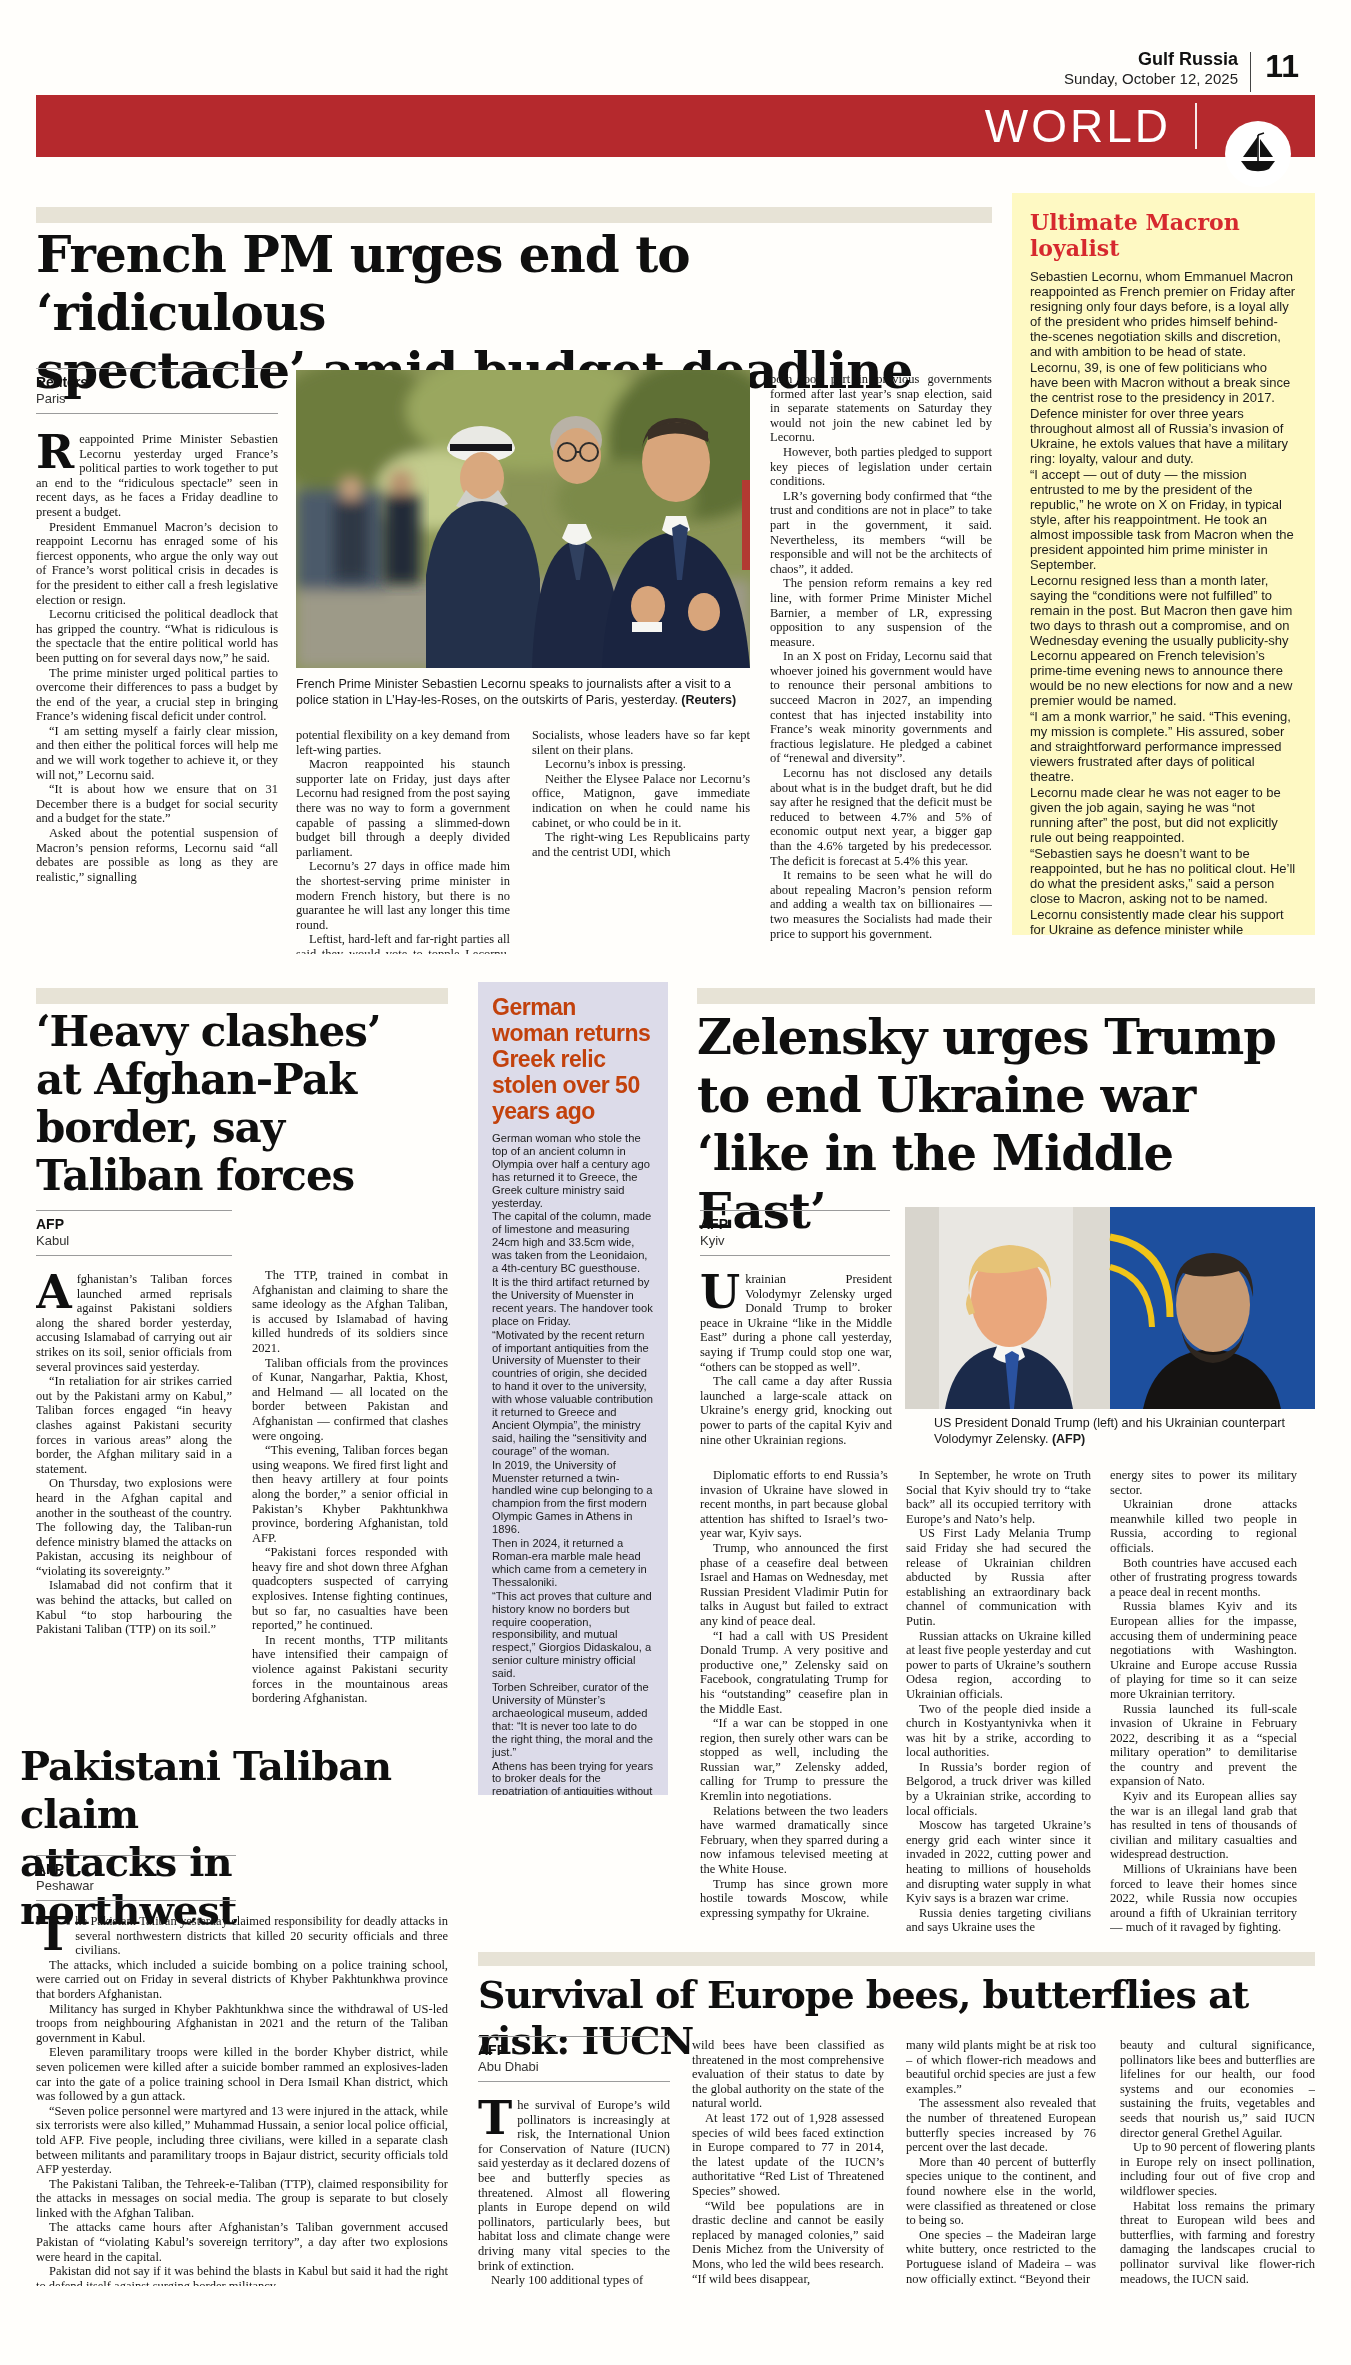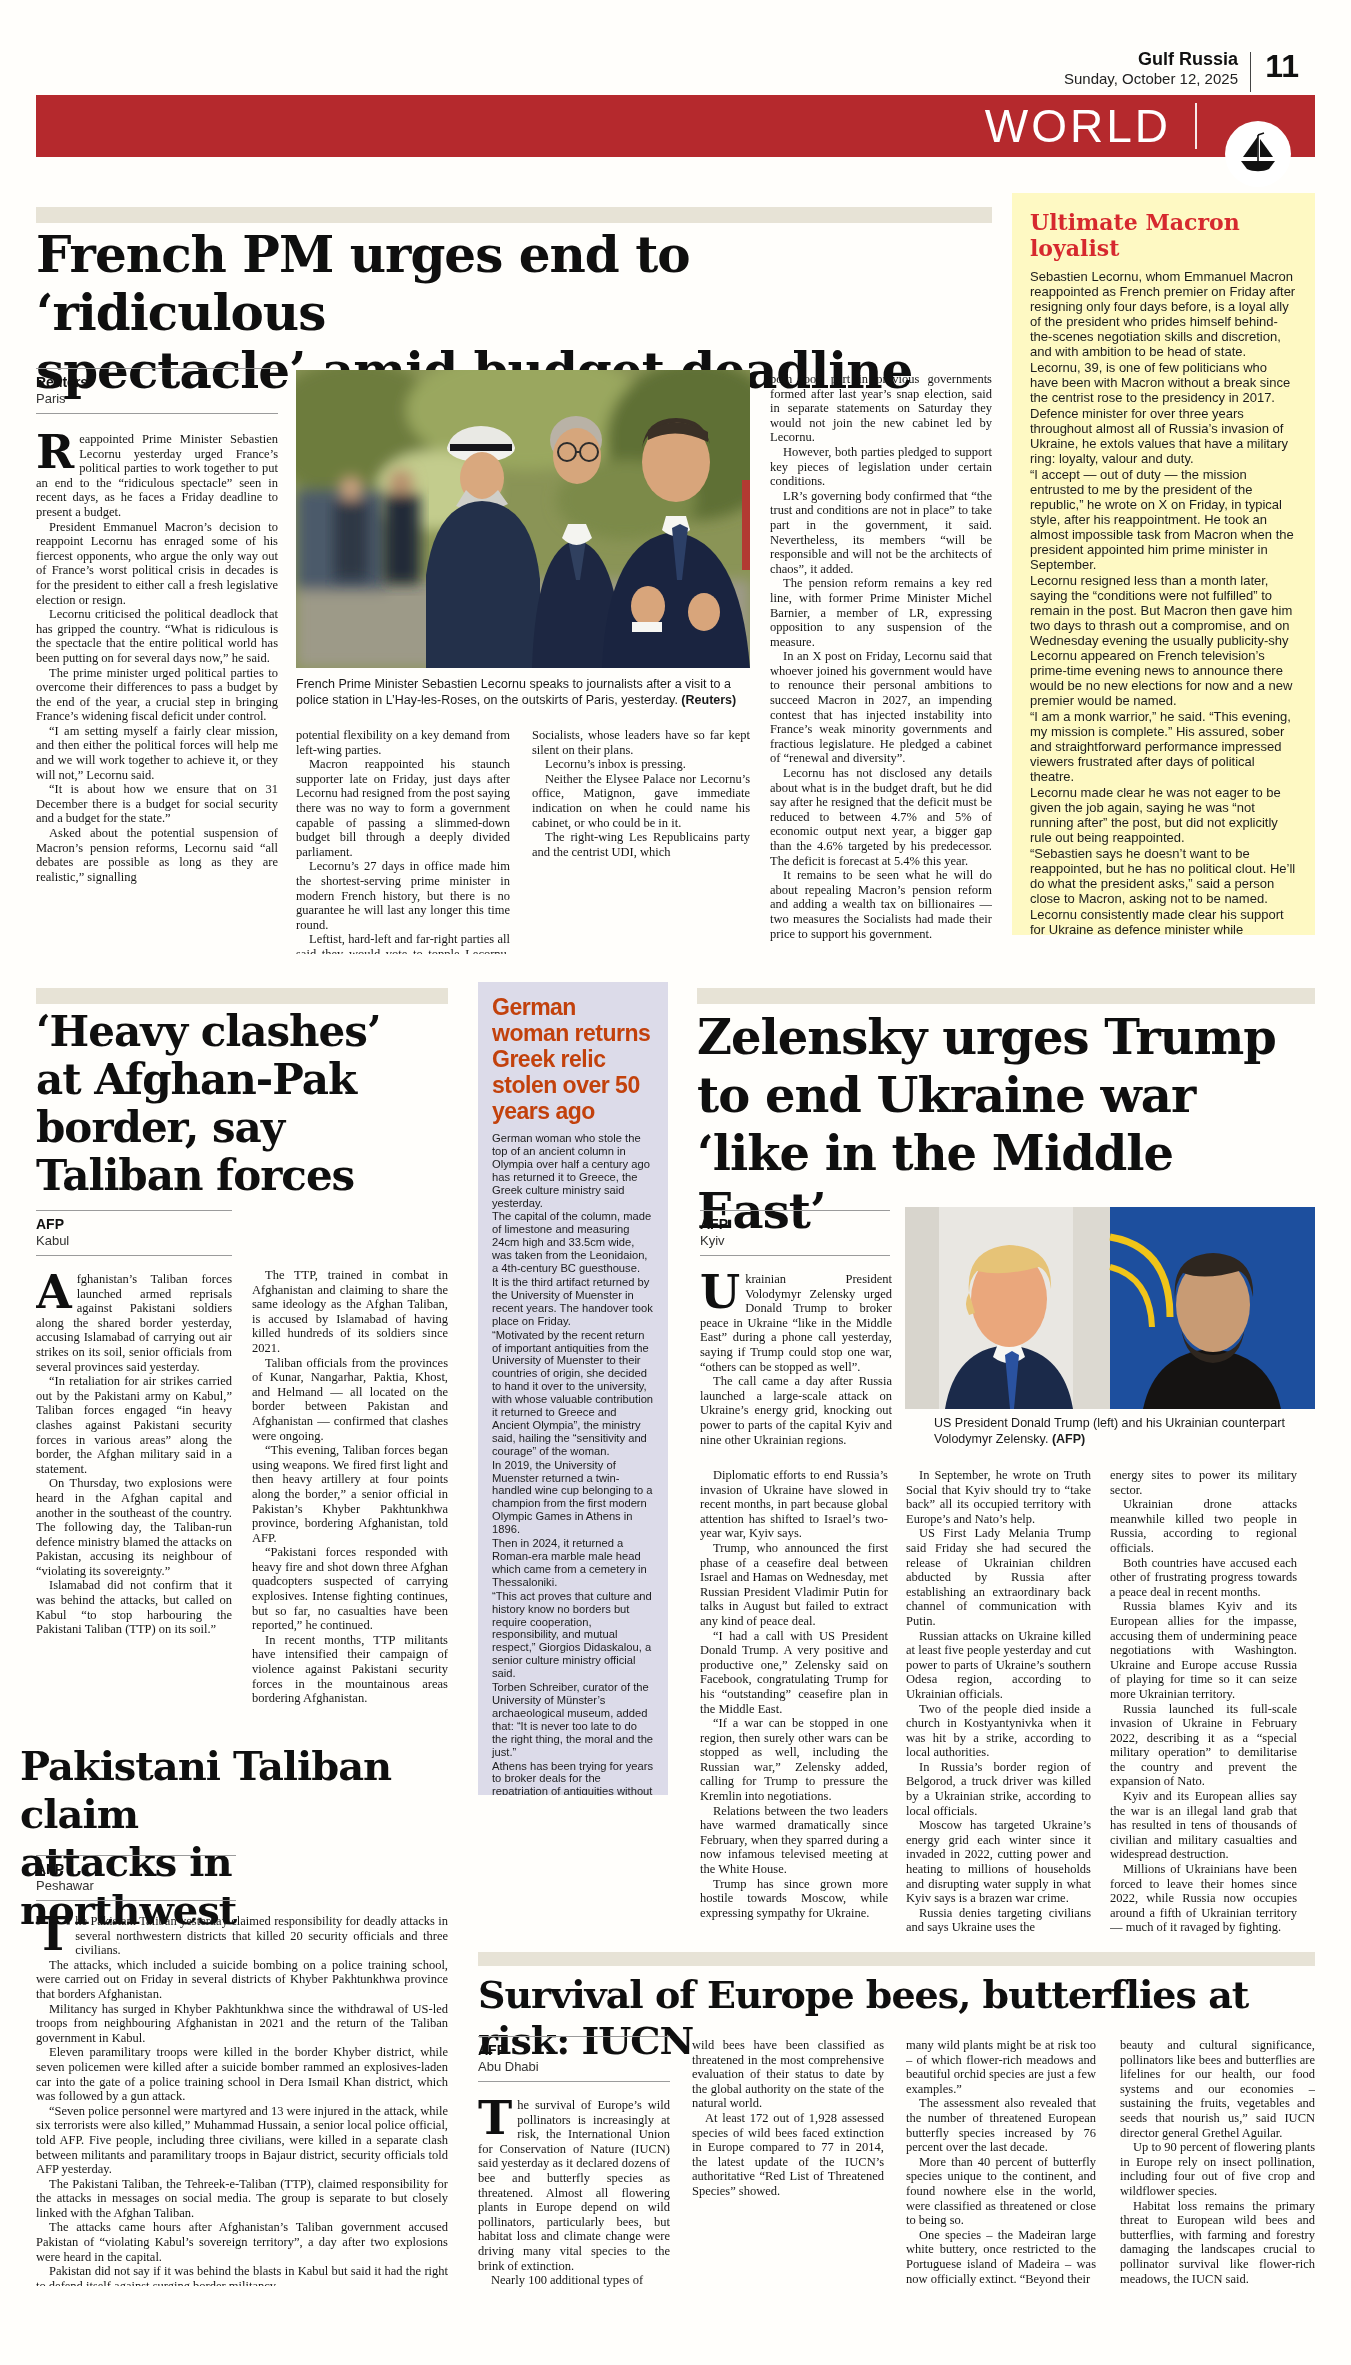--- a/index.html
+++ b/index.html
@@ -301,20 +301,21 @@
     <span class="ag">AFP</span>
     <span class="ct">Abu Dhabi</span>
   </div>
   <div class="col dropcap" style="left:478px;top:2098px;width:192px;height:250px;">
       <p>The survival of Europe’s wild pollinators is increasingly at risk, the International Union for Conservation of Nature (IUCN) said yesterday as it declared dozens of bee and butterfly species as threatened. Almost all flowering plants in Europe depend on wild pollinators, particularly bees, but habitat loss and climate change were driving many vital species to the brink of extinction.</p>
       <p>Nearly 100 additional types of</p>
     </div>
   <div class="col cont" style="left:692px;top:2038px;width:192px;height:308px;">
       <p>wild bees have been classified as threatened in the most comprehensive evaluation of their status to date by the global authority on the state of the natural world.</p>
       <p>At least 172 out of 1,928 assessed species of wild bees faced extinction in Europe compared to 77 in 2014, the latest update of the IUCN’s authoritative “Red List of Threatened Species” showed.</p>
+      <p>“Wild bee populations are in drastic decline and cannot be easily replaced by managed colonies,” said Denis Michez from the University of Mons, who led the wild bees research. “If wild bees disappear,</p>
     </div>
   <div class="col cont" style="left:906px;top:2038px;width:190px;height:308px;">
       <p>many wild plants might be at risk too – of which flower-rich meadows and beautiful orchid species are just a few examples.”</p>
       <p>The assessment also revealed that the number of threatened European butterfly species increased by 76 percent over the last decade.</p>
       <p>More than 40 percent of butterfly species unique to the continent, and found nowhere else in the world, were classified as threatened or close to being so.</p>
       <p>One species – the Madeiran large white buttery, once restricted to the Portuguese island of Madeira – was now officially extinct. “Beyond their</p>
     </div>
   <div class="col cont" style="left:1120px;top:2038px;width:195px;height:308px;">
       <p>beauty and cultural significance, pollinators like bees and butterflies are lifelines for our health, our food systems and our economies – sustaining the fruits, vegetables and seeds that nourish us,” said IUCN director general Grethel Aguilar.</p>
       <p>Up to 90 percent of flowering plants in Europe rely on insect pollination, including four out of five crop and wildflower species.</p>

